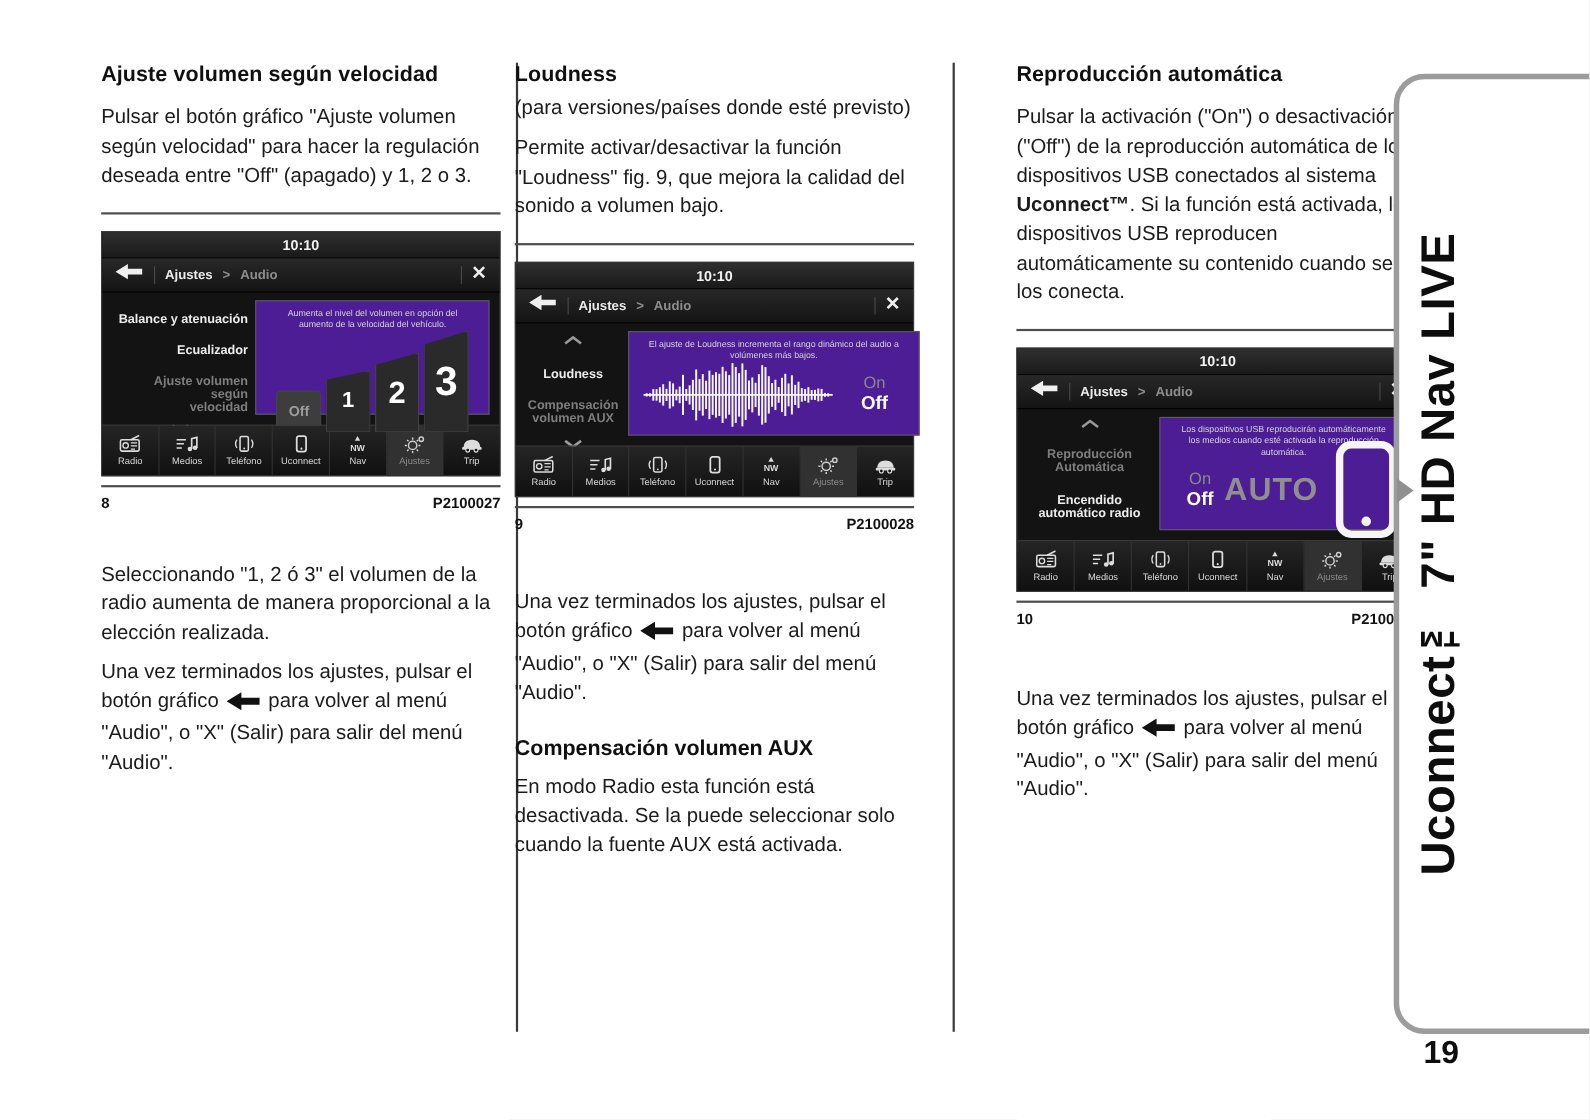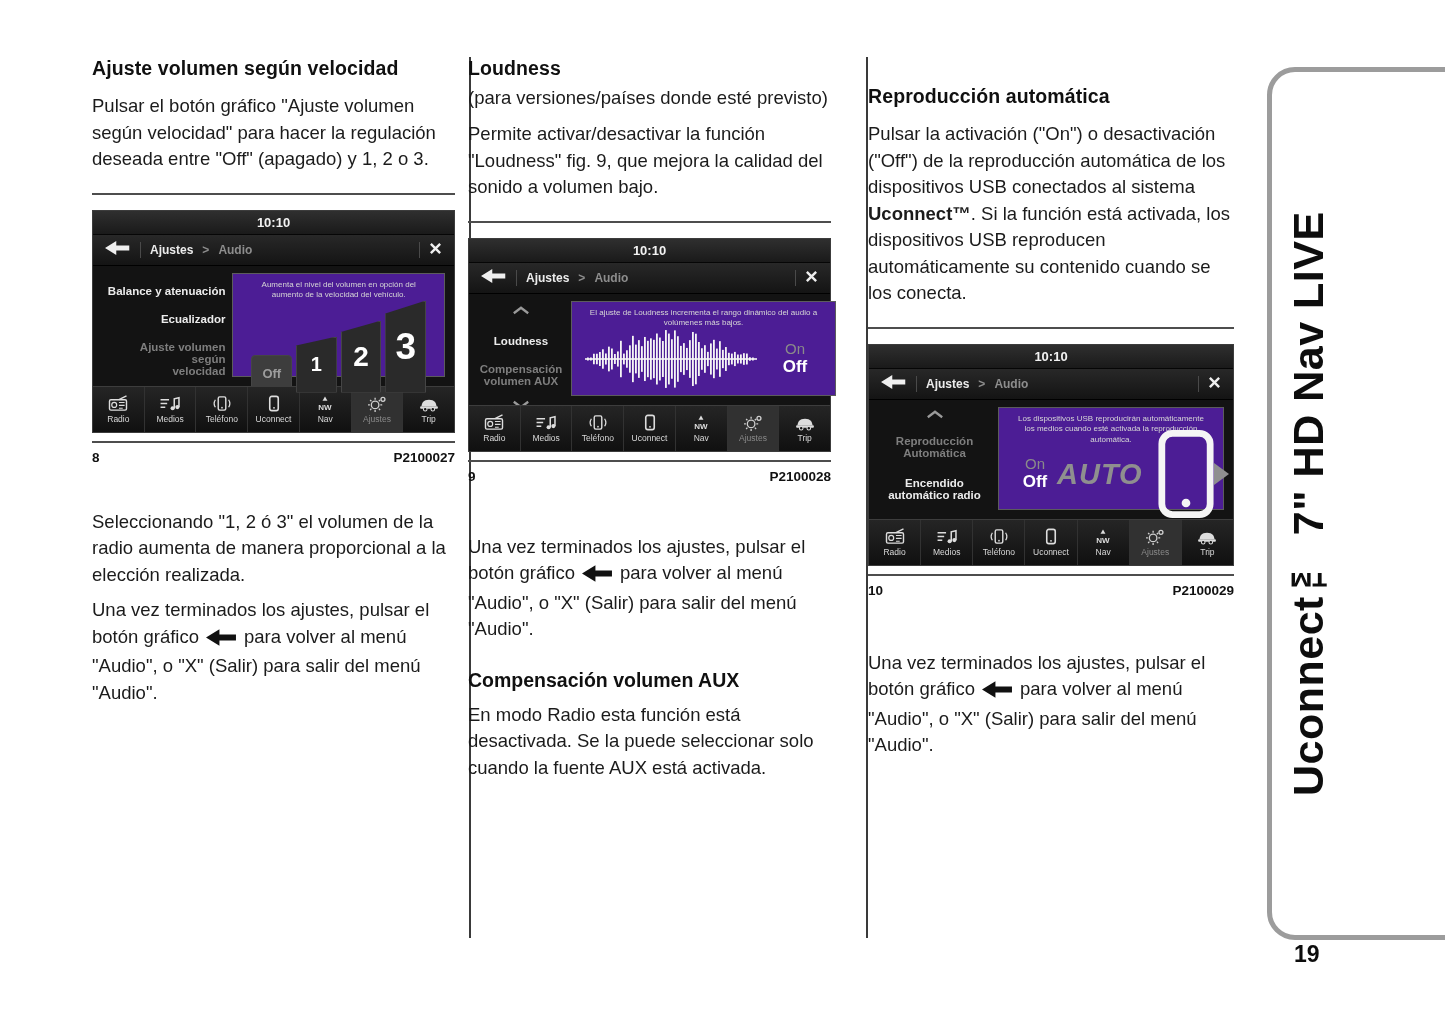--- a/index.html
+++ b/index.html
@@ -2,21 +2,21 @@
 <html><head>
 <meta charset="utf-8">
 <style>
   html,body{margin:0;padding:0;background:#e8e8e8;}
   .page{position:relative;width:1445px;height:1018px;background:#ffffff;overflow:hidden;
         font-family:"Liberation Sans",sans-serif;color:#161616;}
   
   .col{position:absolute;top:57px;}
   #col-left{left:92px;width:363px;}
   #col-mid{left:468px;width:363px;}
-  #col-right{left:868px;width:366px;margin-top:28px;}
+  #col-right{left:924px;width:366px;}
   .vline{position:absolute;top:57px;height:881px;width:2px;background:#3a3a3a;}
   #vline1{left:469px;} #vline2{left:866px;}
   h2.heading{font-size:19.5px;font-weight:bold;margin:0 0 13px;color:#101010;letter-spacing:.1px;}
   h3.heading{font-size:19.5px;font-weight:bold;margin:26px 0 10px;color:#101010;}
   p.body{font-size:18.5px;line-height:26.5px;margin:0 0 9px;color:#1b1b1b;}
   p.tight{line-height:23px;}
   .inline-arrow{display:inline-block;vertical-align:-3px;margin:0 7px;}
   
   .figure{margin-top:20px;}
   .rule{height:2px;background:#4d4d4d;}
@@ -56,42 +56,42 @@
   .opt.s2{height:72px;font-size:28px;clip-path:polygon(0 16%,100% 0,100% 100%,0 100%);}
   .opt.s3{height:92px;font-size:37px;clip-path:polygon(0 14%,100% 0,100% 100%,0 100%);}
   
   .wave-row{flex:1;display:flex;align-items:center;gap:8px;padding:2px 4px;min-height:0;}
   .wave{flex:1;height:62px;}
   .toggle-col{width:56px;display:flex;flex-direction:column;align-items:center;}
   .t-on{color:#8a8a8a;font-size:15px;}
   .t-off{color:#ffffff;font-size:17px;font-weight:bold;}
   
   .auto-row{flex:1;display:flex;align-items:center;justify-content:center;gap:2px;min-height:0;}
-  .auto-phone{position:relative;width:150px;height:92px;display:flex;align-items:center;justify-content:flex-end;font-style:italic;}
+  .auto-phone{position:relative;width:150px;height:92px;display:flex;justify-content:flex-end;}
   .auto-word{position:absolute;left:-8px;top:50%;transform:translateY(-50%);font-size:29px;
              font-weight:bold;color:#8f8f8f;letter-spacing:1px;z-index:2;}
   .auto-tri{position:absolute;right:-14px;top:50%;transform:translateY(-50%);width:0;height:0;
             border-left:15px solid #8f8f8f;border-top:11px solid transparent;border-bottom:11px solid transparent;z-index:2;}
   
   .sc-appbar{height:45px;flex:0 0 45px;display:flex;align-items:stretch;border-top:1px solid #3d3d3d;
              background:linear-gradient(#252525,#101010);}
   .ab-item{flex:1;display:flex;flex-direction:column;align-items:center;justify-content:center;gap:2px;
            border-right:1px solid #323232;}
   .ab-item:last-child{border-right:none;}
   .ab-item.active{background:#313131;}
   .ab-icon svg{display:block;height:17px;width:24px;}
   .ab-label{font-size:8.5px;color:#d9d9d9;}
   .ab-item.active .ab-label{color:#8a8a8a;}
   
   #side-tab{position:absolute;left:1267px;top:67px;width:230px;height:873px;box-sizing:border-box;
             border:5px solid #9c9c9c;border-radius:28px;background:#fff;}
   #tab-label{position:absolute;left:12px;top:0;bottom:0;width:62px;
              writing-mode:vertical-rl;transform:rotate(180deg);text-align:center;
              font-size:43px;font-weight:bold;color:#0d0d0d;letter-spacing:.5px;white-space:nowrap;}
-  #page-number{position:absolute;left:1294px;top:941px;font-size:23px;font-weight:bold;color:#0d0d0d;}
+  #page-number{position:absolute;left:1294px;top:941px;font-size:29px;font-weight:bold;color:#0d0d0d;}
 </style>
 </head>
 <body>
 
 <div class="page">
 
   <div class="col" id="col-left">
     <h2 class="heading">Ajuste volumen según velocidad</h2>
     <p class="body">Pulsar el botón gráfico "Ajuste volumen según velocidad" para hacer la regulación deseada entre "Off" (apagado) y 1, 2 o 3.</p>
 

